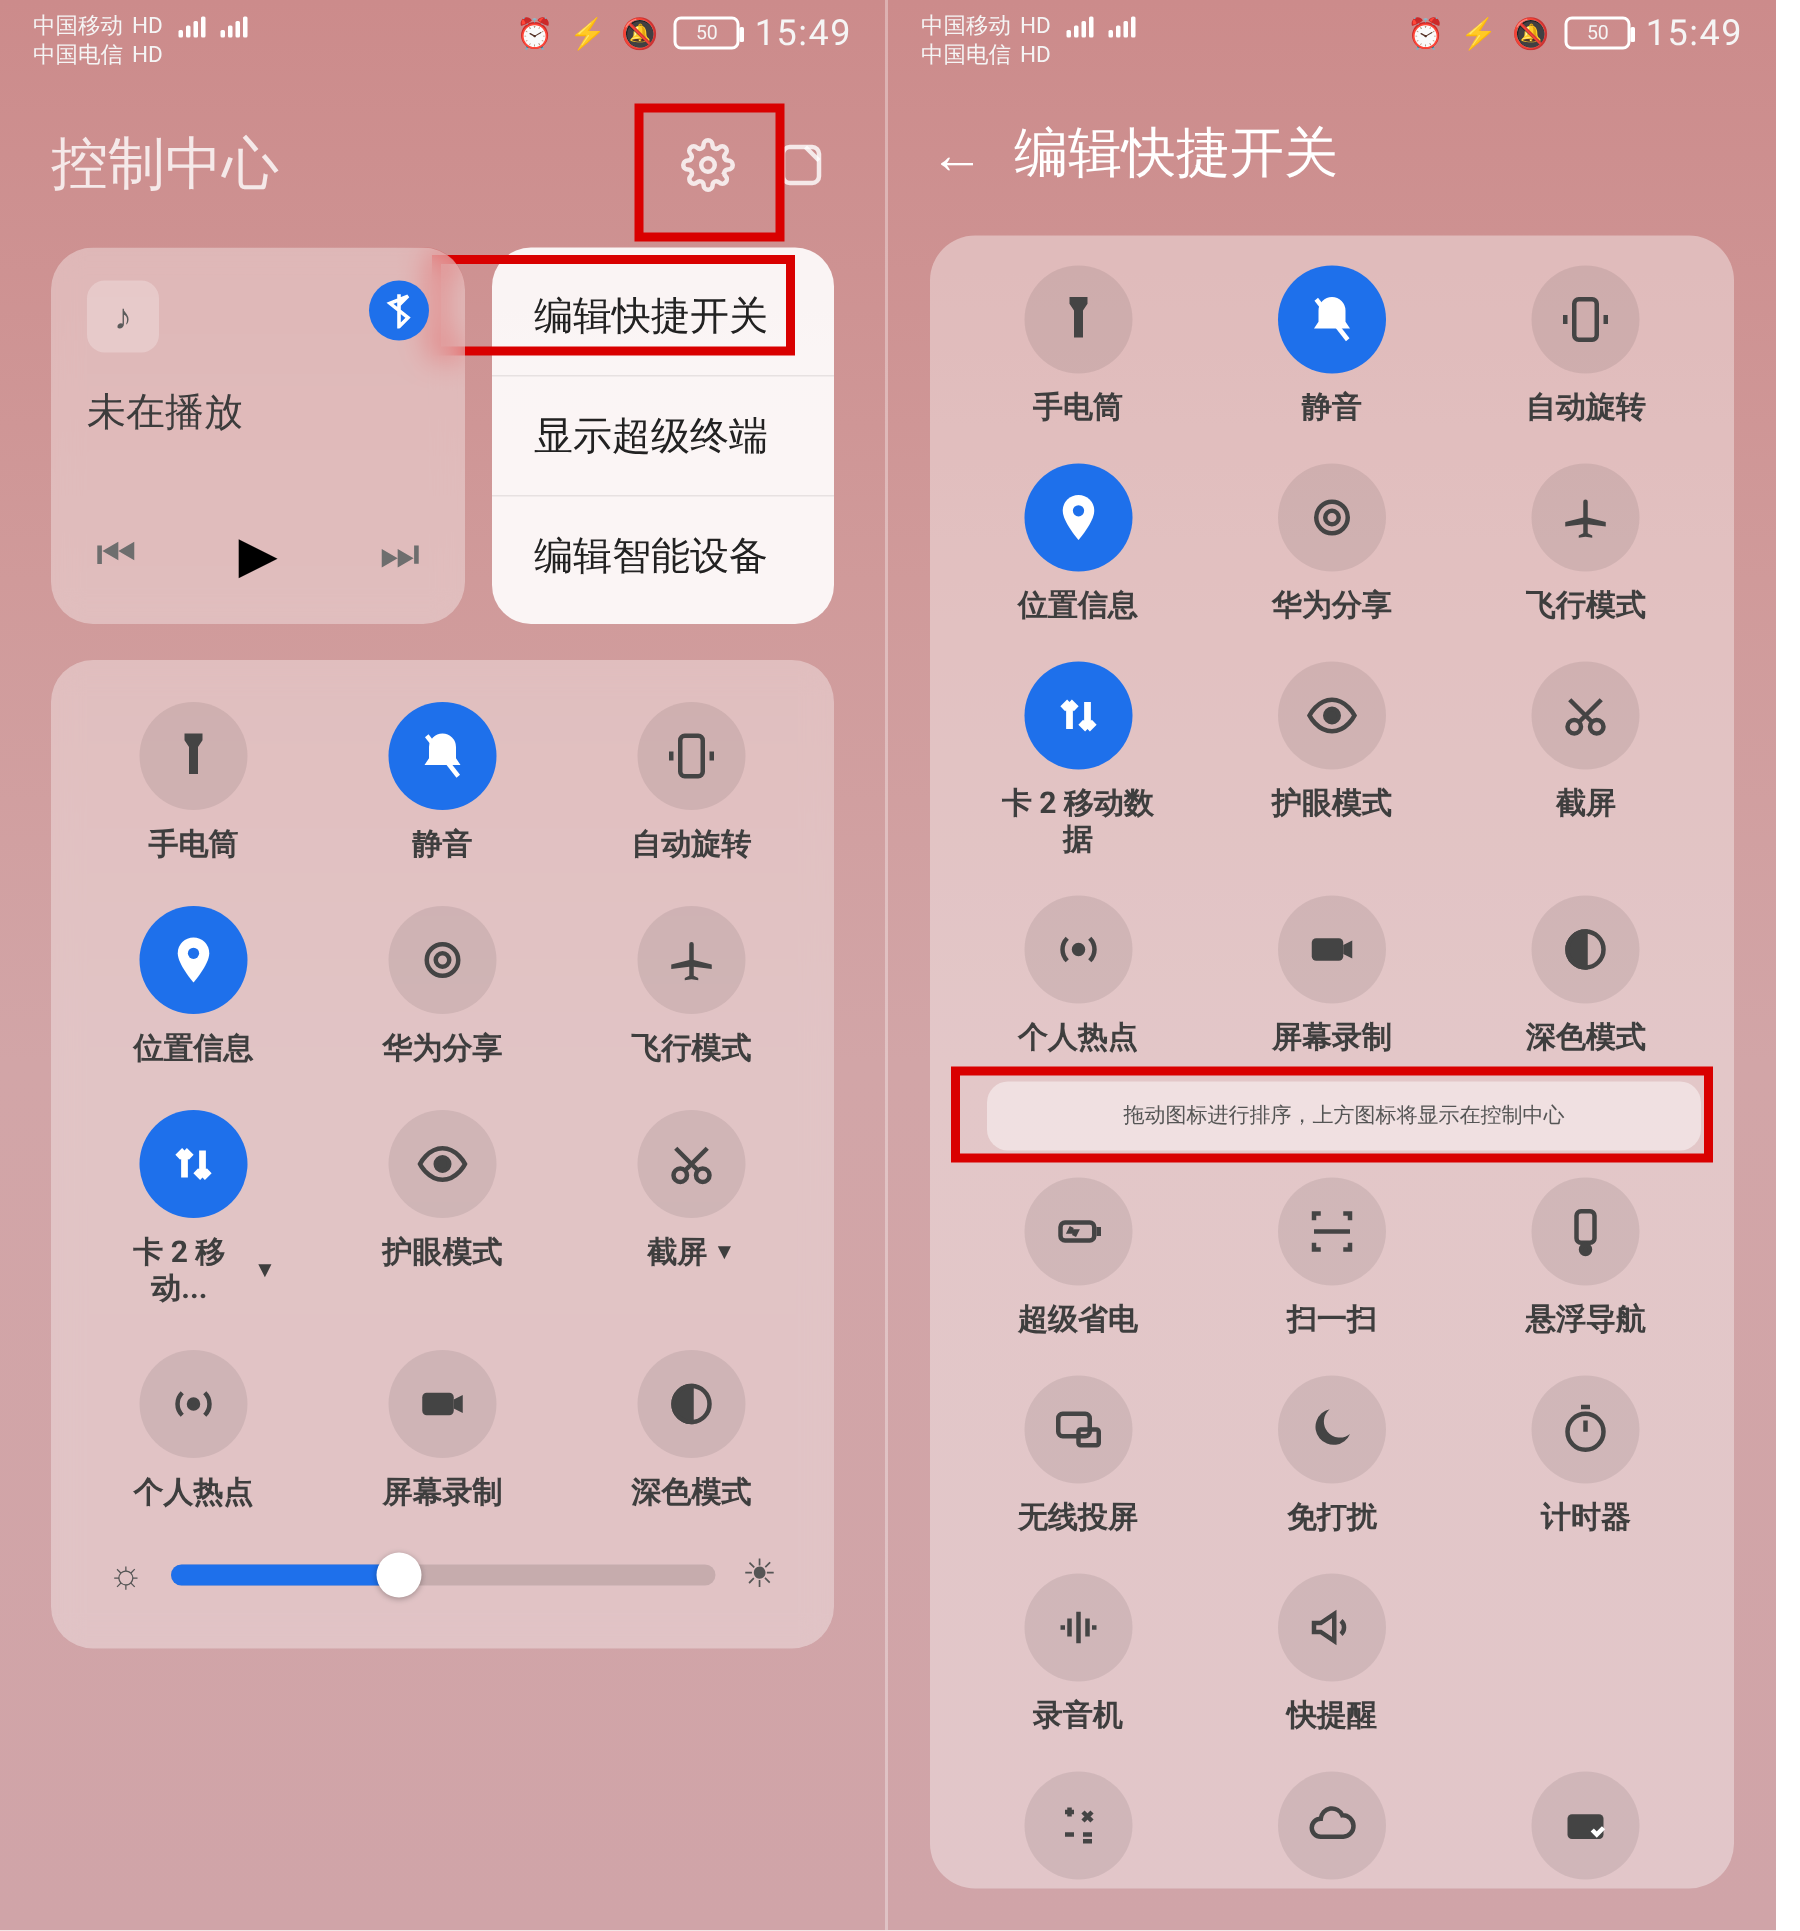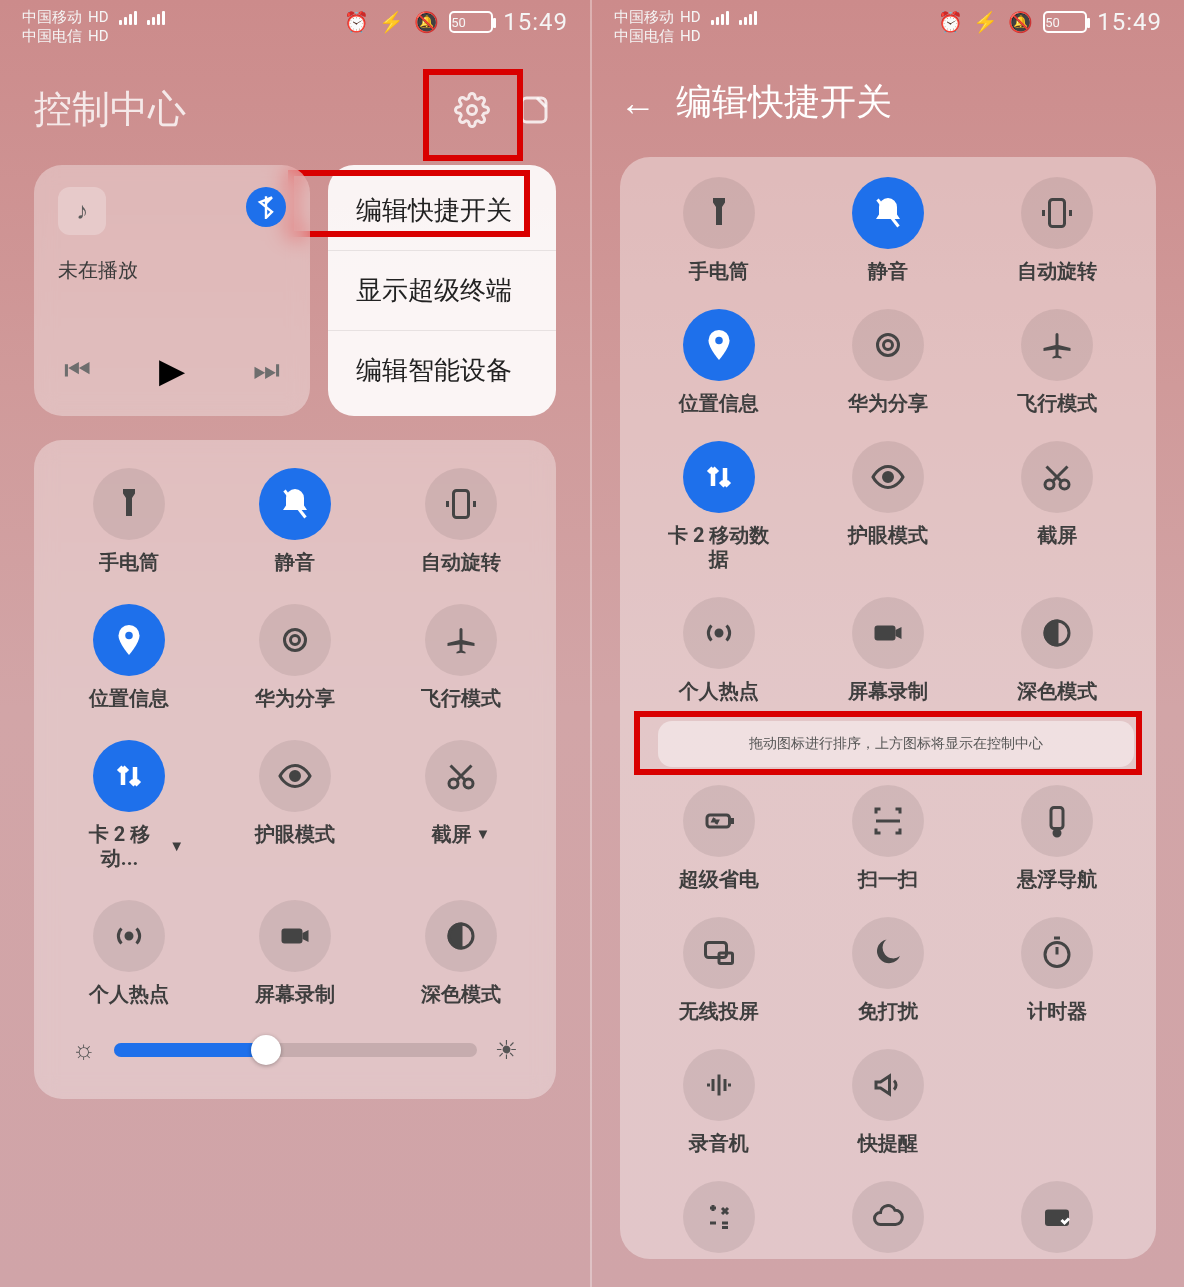--- a/index.html
+++ b/index.html
@@ -10,39 +10,39 @@
 
   
   .status-bar { display:flex; justify-content:space-between; align-items:flex-start; padding:8px 22px 0 22px; color:#f5f5f5; font-size:17px; height:56px; }
   .status-left { line-height:19px; font-size:15px; }
   .status-left .sl-row { display:flex; align-items:center; gap:6px; }
   .signal-bars { display:inline-flex; align-items:flex-end; gap:2px; height:14px; margin-left:4px; }
   .signal-bars span { display:block; width:3px; background:#fff; border-radius:1px; }
   .signal-bars span:nth-child(1){height:5px;} .signal-bars span:nth-child(2){height:8px;}
   .signal-bars span:nth-child(3){height:11px;} .signal-bars span:nth-child(4){height:14px;}
   .status-right { display:flex; align-items:center; gap:10px; font-size:20px; }
-  .batt { border:2px solid #fff; border-radius:5px; width:44px; height:22px; display:flex; align-items:center; justify-content:flex-start; font-size:13px; position:relative; }
+  .batt { border:2px solid #fff; border-radius:5px; width:44px; height:22px; display:flex; align-items:center; justify-content:center; font-size:13px; position:relative; }
   .batt:after { content:""; position:absolute; right:-5px; top:5px; width:3px; height:10px; background:#fff; border-radius:1px; }
   .clock { font-size:24px; letter-spacing:1px; }
 
   
   .hdr1 { display:flex; align-items:center; padding:28px 34px 24px 34px; color:#ffffffcc; }
   .hdr1-title { font-size:38px; font-weight:400; flex:1; }
   .hdr1-icn { width:44px; height:44px; display:flex; align-items:center; justify-content:center; margin-left:18px; }
   .gear-icon svg, .edit-box-icon svg { width:36px; height:36px; }
   .red-box { position:absolute; border:6px solid #d90000; pointer-events:none; }
 
   
   .row-top { display:flex; gap:18px; padding:0 34px; margin-top:6px; }
   .card { background:rgba(255,255,255,0.35); backdrop-filter:blur(10px); border-radius:28px; }
   .media-card { flex:1 1 0; padding:22px 24px; display:flex; flex-direction:column; min-height:210px; }
   .media-top { display:flex; justify-content:space-between; align-items:flex-start; }
   .music-note { width:48px; height:48px; border-radius:12px; background:rgba(255,255,255,0.25); display:flex; align-items:center; justify-content:center; font-size:24px; color:#5b5b5b; }
   .bt-badge { width:40px; height:40px; border-radius:20px; background:#1e70eb; display:flex; align-items:center; justify-content:center; color:#fff; }
-  .media-title { margin-top:22px; font-size:20px; color:#3c3c3c; }
+  .media-title { margin-top:22px; font-size:26px; color:#3c3c3c; }
   .media-ctrls { margin-top:auto; display:flex; align-items:center; justify-content:space-between; padding:0 6px 4px 6px; color:#6e6e6e; font-size:30px; }
   .play-btn { color:#000; font-size:34px; }
 
   .menu-card { flex:1 1 0; background:rgba(255,255,255,0.9); border-radius:26px; padding:6px 0; display:flex; flex-direction:column; }
   .menu-row { padding:22px 28px; font-size:26px; color:#222; border-bottom:1px solid rgba(0,0,0,0.08); }
   .menu-row:last-child { border-bottom:none; }
 
   
   .grid-card { margin:24px 34px 20px 34px; padding:28px 14px 24px 14px; display:flex; flex-direction:column; gap:22px; }
   .q-grid { display:grid; grid-template-columns:repeat(3,1fr); row-gap:30px; column-gap:4px;font-weight:bold; }

